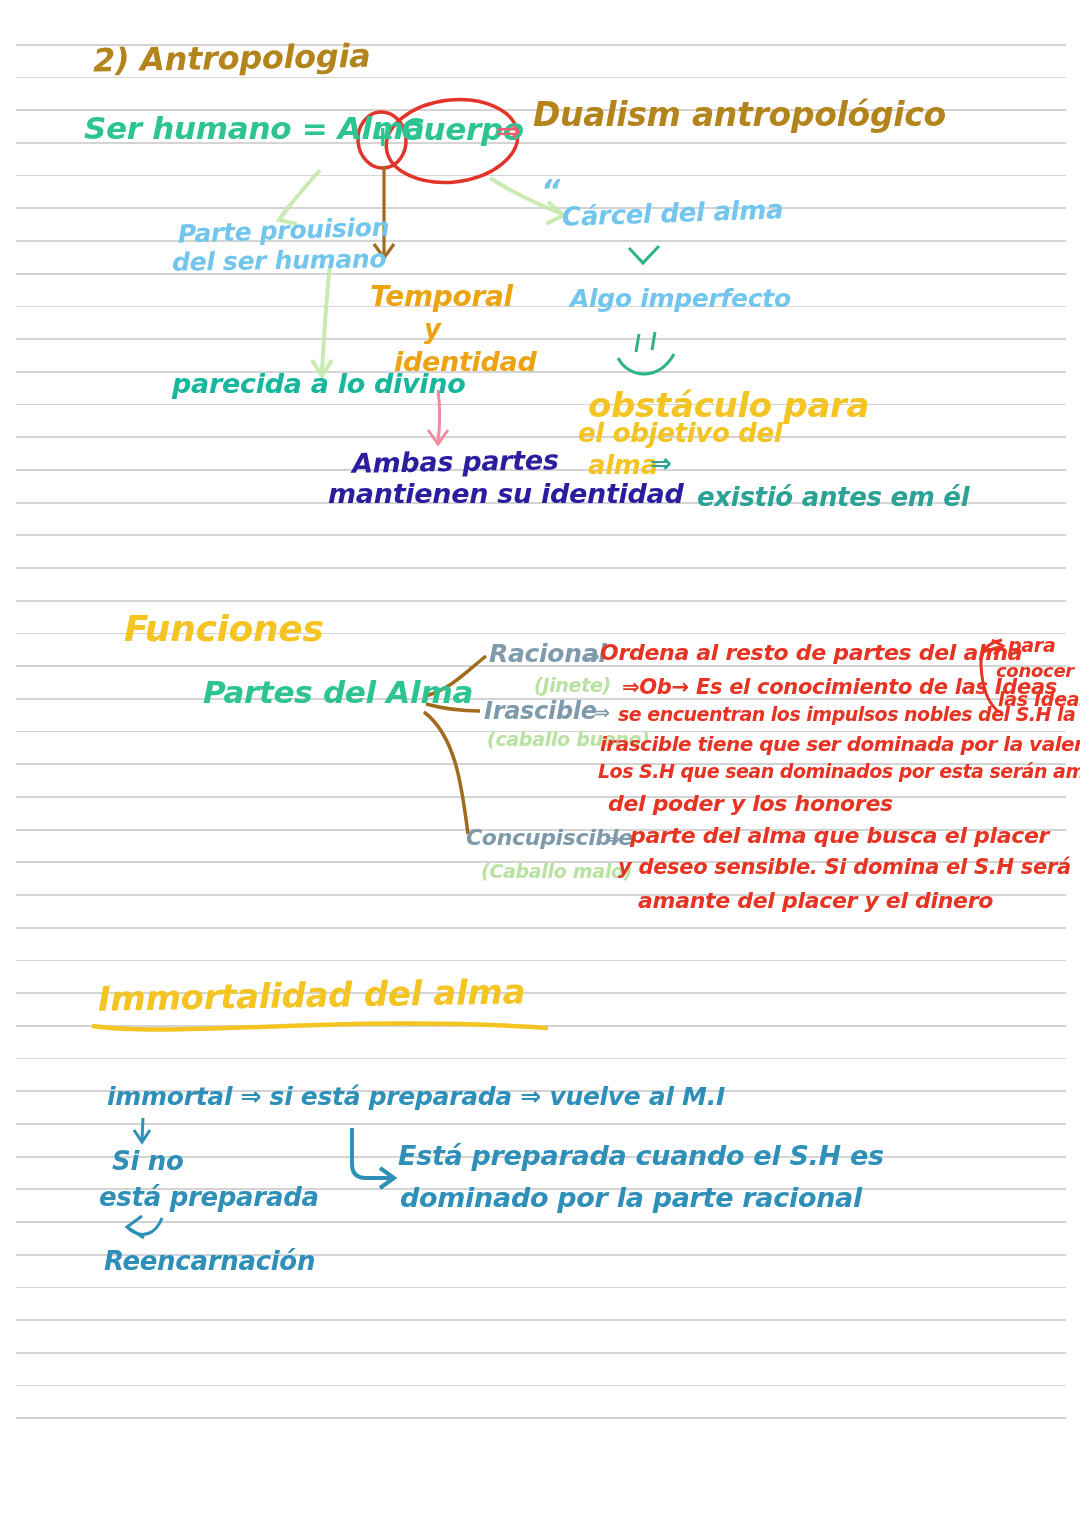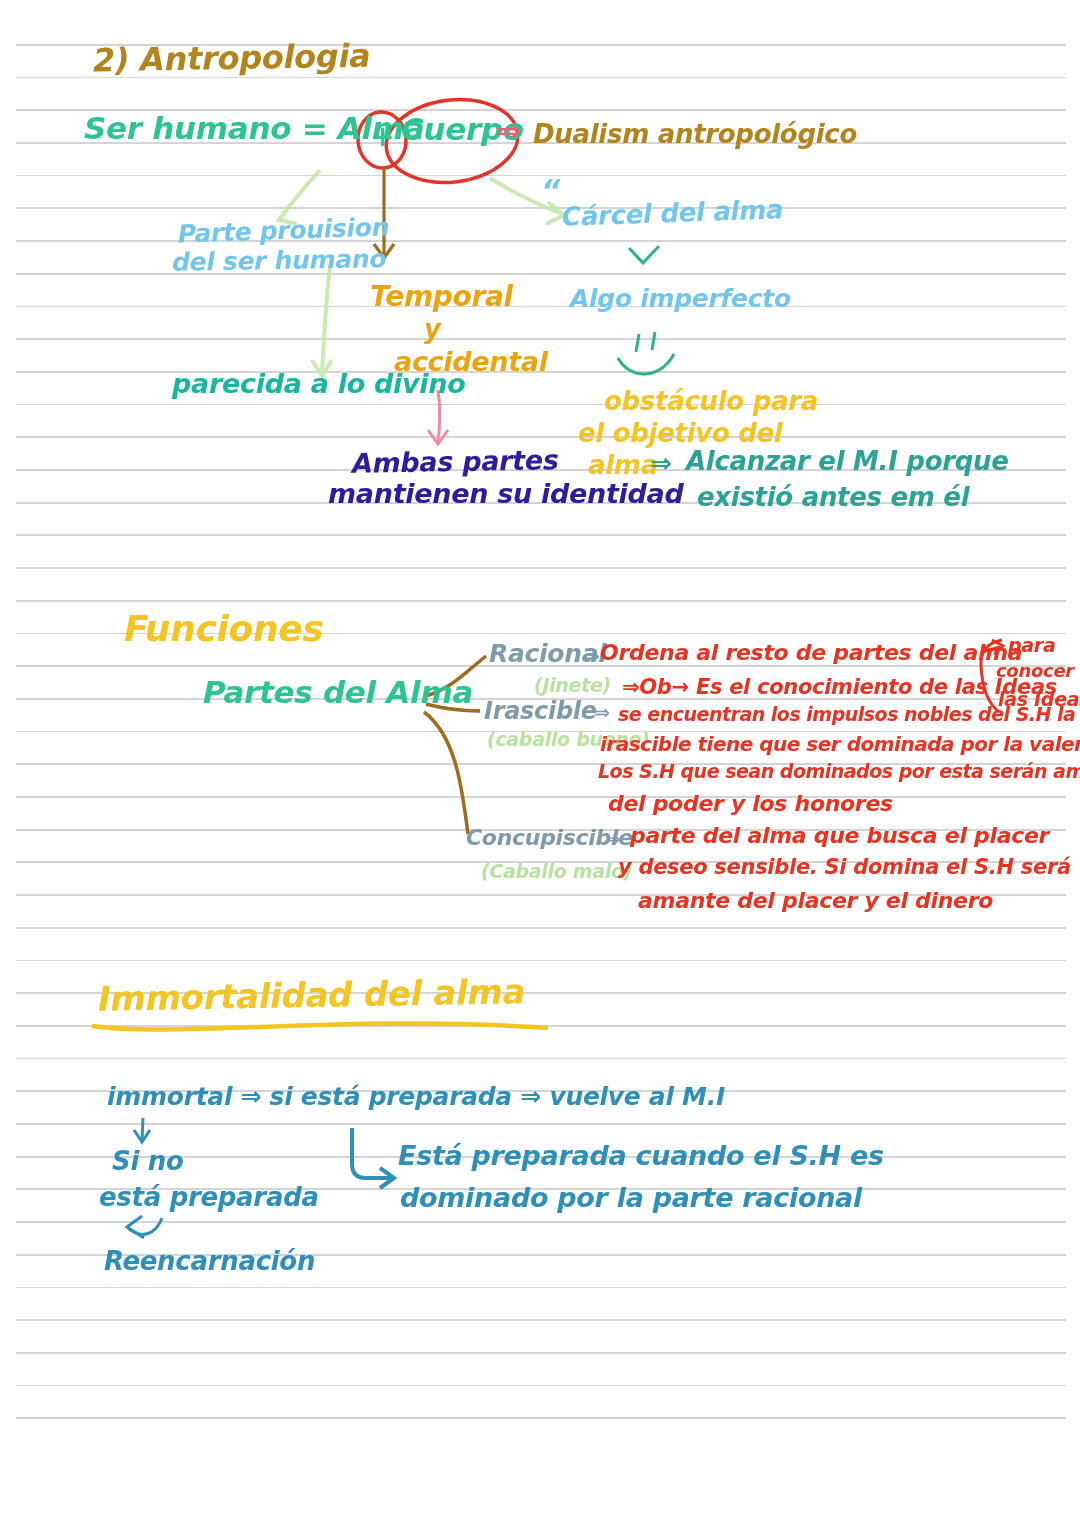--- a/index.html
+++ b/index.html
@@ -72,40 +72,39 @@
       <path d="M352,1128 L352,1164 Q352,1178 366,1178 L390,1178" stroke-width="4"></path>
       <path d="M380,1168 L394,1178 L380,1188" stroke-width="4"></path>
     </g>
   </svg>
 
   <div class="t ochre" style="left:93px;top:42px;font-size:32px;transform:rotate(-1deg)">2) Antropologia</div>
   <div class="t green" style="left:84px;top:112px;font-size:31px">Ser humano = Alma</div>
   <div class="t green" style="left:371px;top:122px;font-size:28px">+</div>
   <div class="t green" style="left:401px;top:113px;font-size:31px">Cuerpo</div>
   <div class="t pinkred" style="left:496px;top:115px;font-size:30px">⇒</div>
-  <div class="t ochre" style="left:533px;top:121px;font-size:26px">Dualism antropológico</div>
+  <div class="t ochre" style="left:533px;top:98px;font-size:33px">Dualism antropológico</div>
 
   <div class="t lblue" style="left:178px;top:218px;font-size:25px;transform:rotate(-2deg)">Parte prouision</div>
   <div class="t lblue" style="left:172px;top:248px;font-size:25px;transform:rotate(-1deg)">del ser humano</div>
   <div class="t teal" style="left:172px;top:370px;font-size:27px">parecida a lo divino</div>
 
   <div class="t orange" style="left:370px;top:282px;font-size:28px">Temporal</div>
   <div class="t orange" style="left:424px;top:316px;font-size:26px">y</div>
-  <div class="t orange" style="left:394px;top:348px;font-size:27px">accidental</div>
+  <div class="t orange" style="left:394px;top:348px;font-size:27px">identidad</div>
   <div class="t navy" style="left:352px;top:448px;font-size:27px;transform:rotate(-1deg)">Ambas partes</div>
   <div class="t navy" style="left:328px;top:480px;font-size:27px">mantienen su identidad</div>
 
   <div class="t lblue" style="left:541px;top:175px;font-size:30px">“</div>
   <div class="t lblue" style="left:562px;top:200px;font-size:26px;transform:rotate(-2deg)">Cárcel del alma</div>
   <div class="t lblue" style="left:570px;top:286px;font-size:25px">Algo imperfecto</div>
-  <div class="t yellow" style="left:604px;top:388px;font-size:26px">obstáculo para</div>
+  <div class="t yellow" style="left:588px;top:388px;font-size:34px">obstáculo para</div>
   <div class="t yellow" style="left:578px;top:420px;font-size:26px">el objetivo del</div>
   <div class="t yellow" style="left:588px;top:452px;font-size:26px">alma</div>
   <div class="t teal2" style="left:650px;top:450px;font-size:26px">⇒</div>
-  <div class="t teal2" style="left:686px;top:448px;font-size:26px">Alcanzar el M.I porque</div>
   <div class="t teal2" style="left:697px;top:484px;font-size:26px">existió antes em él</div>
 
   <div class="t yellow" style="left:124px;top:610px;font-size:36px">Funciones</div>
   <div class="t green" style="left:203px;top:676px;font-size:31px">Partes del Alma</div>
 
   <div class="t slate" style="left:489px;top:641px;font-size:25px">Racional</div>
   <div class="t slate" style="left:583px;top:646px;font-size:20px">⇒</div>
   <div class="t lgreen" style="left:534px;top:676px;font-size:19px">(Jinete)</div>
   <div class="t red" style="left:600px;top:641px;font-size:22px">Ordena al resto de partes del alma</div>
   <div class="t red" style="left:622px;top:676px;font-size:21px">⇒Ob→ Es el conocimiento de las Ideas</div>

